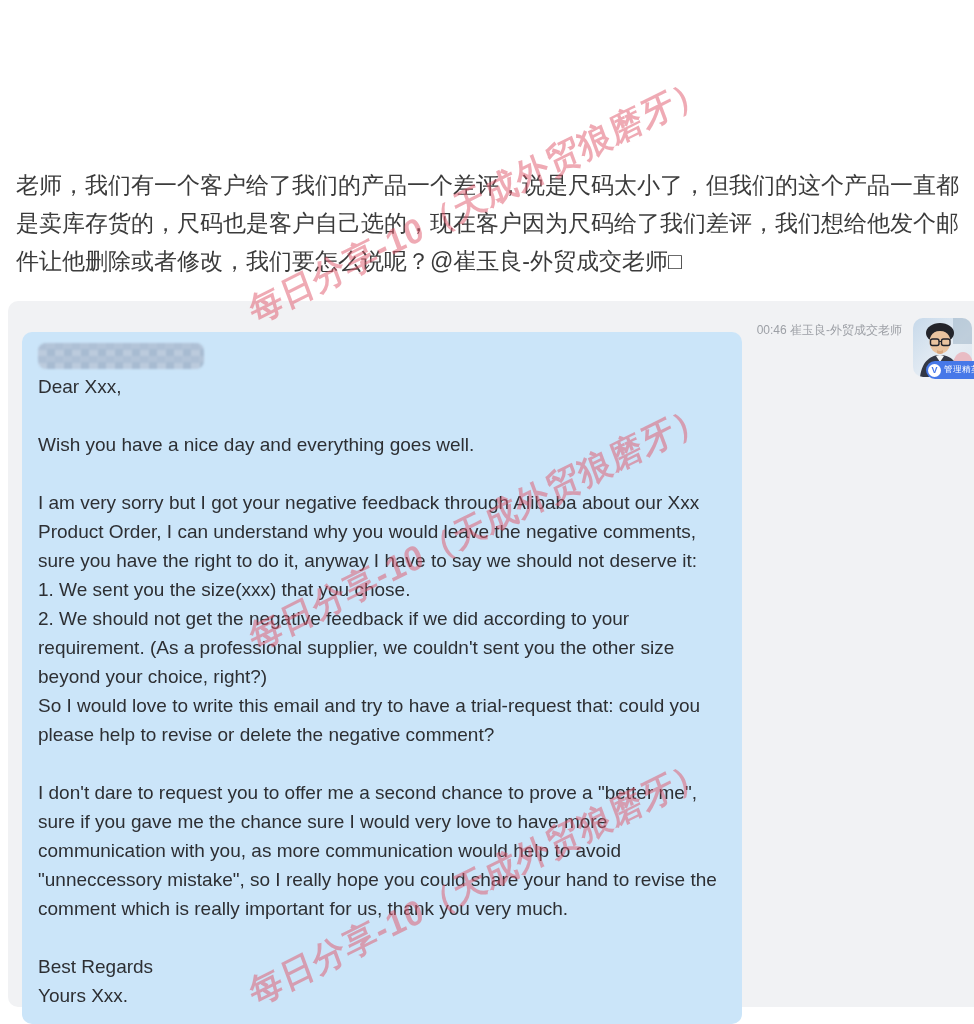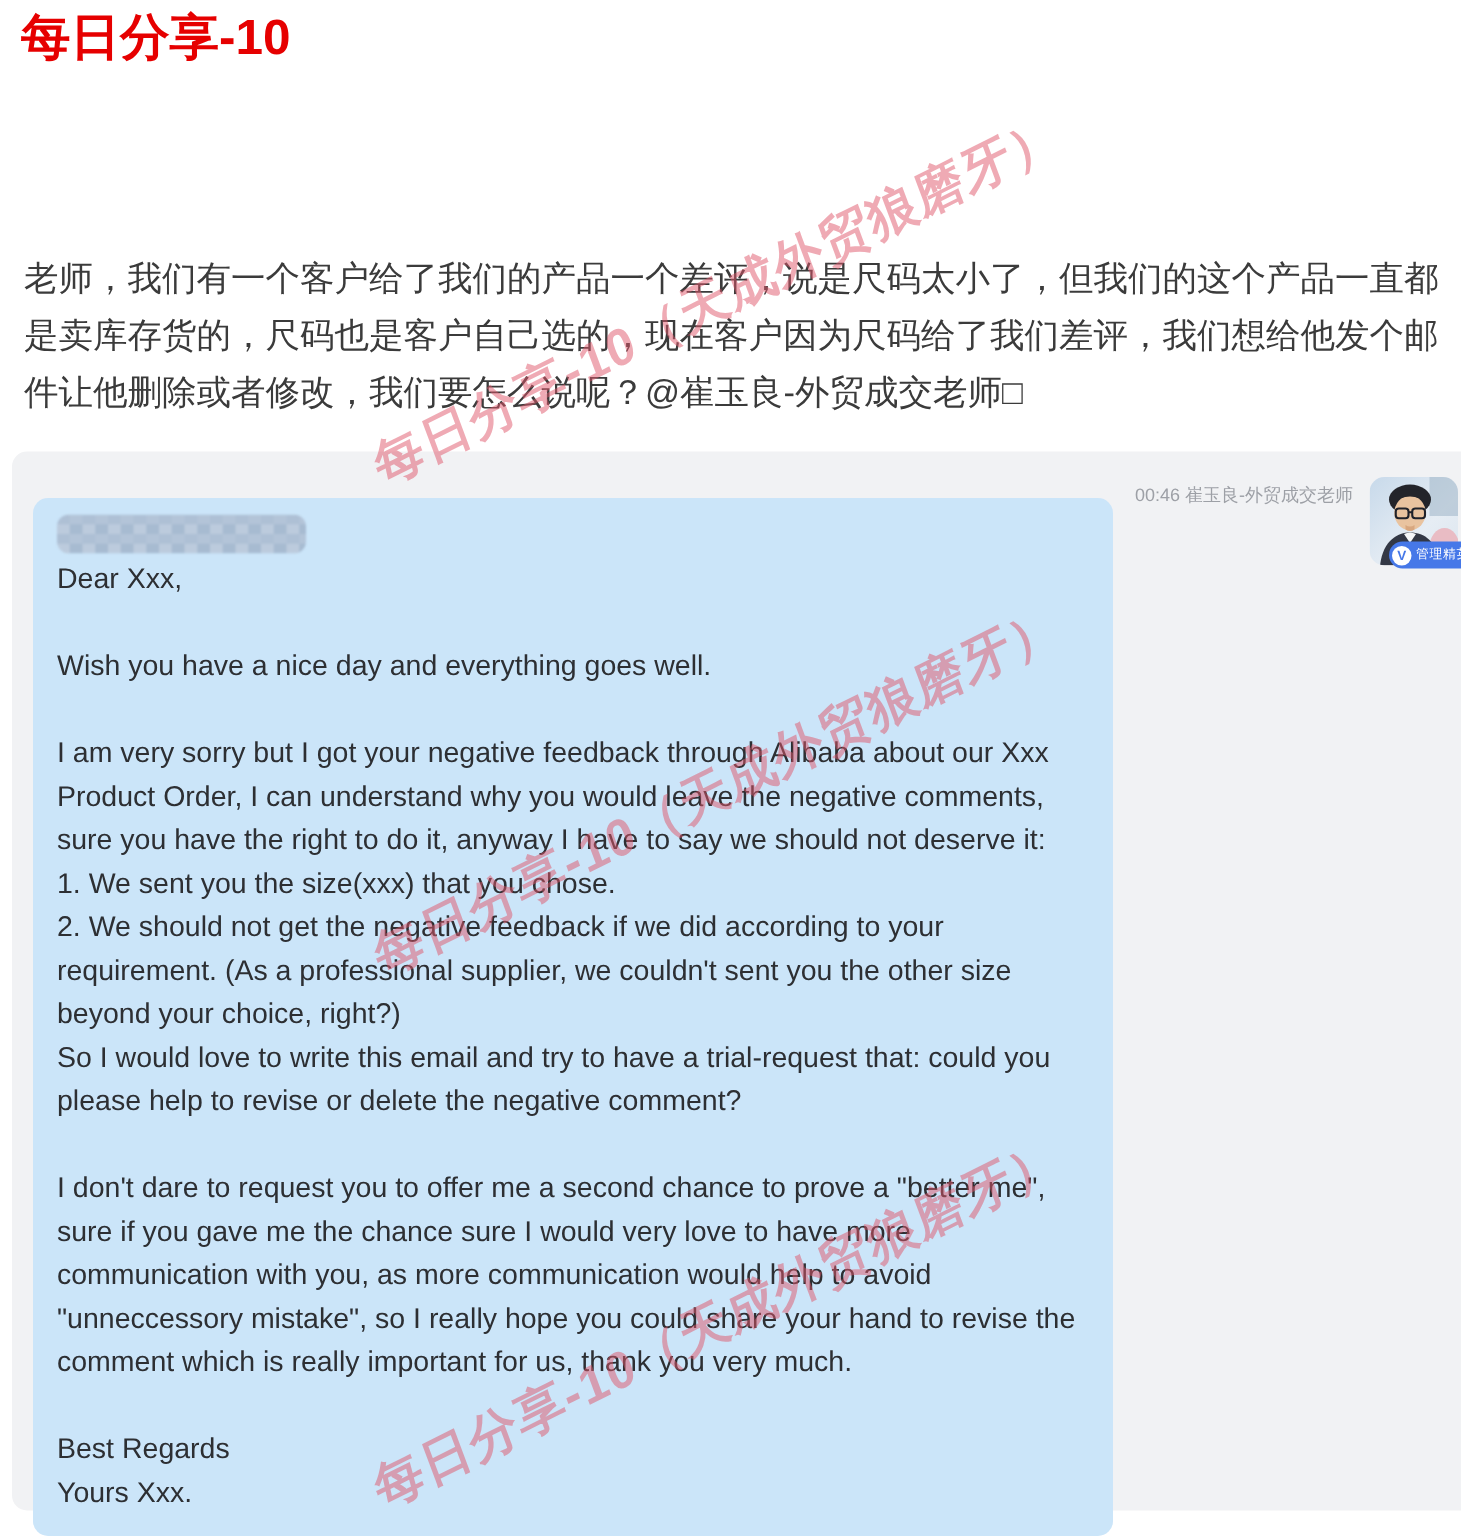--- a/index.html
+++ b/index.html
@@ -66,21 +66,20 @@
   .wm-1{top:200px;}
   .wm-2{top:527px;}
   .wm-3{top:882px;}
 </style>
 </head>
 <body>
 
 <div class="screen">
 
   <div class="post-title">
-    <div>每日分享-10</div>
   </div>
 
   <div class="post-body">老师，我们有一个客户给了我们的产品一个差评，说是尺码太小了，但我们的这个产品一直都是卖库存货的，尺码也是客户自己选的，现在客户因为尺码给了我们差评，我们想给他发个邮件让他删除或者修改，我们要怎么说呢？@崔玉良-外贸成交老师□</div>
 
   <div class="chat-panel"></div>
 
   <div class="msg-meta"><span>00:46</span> <span>崔玉良-外贸成交老师</span></div>
 
   <div class="avatar">
     <svg width="59" height="59" viewBox="0 0 59 59" xmlns="http://www.w3.org/2000/svg">

